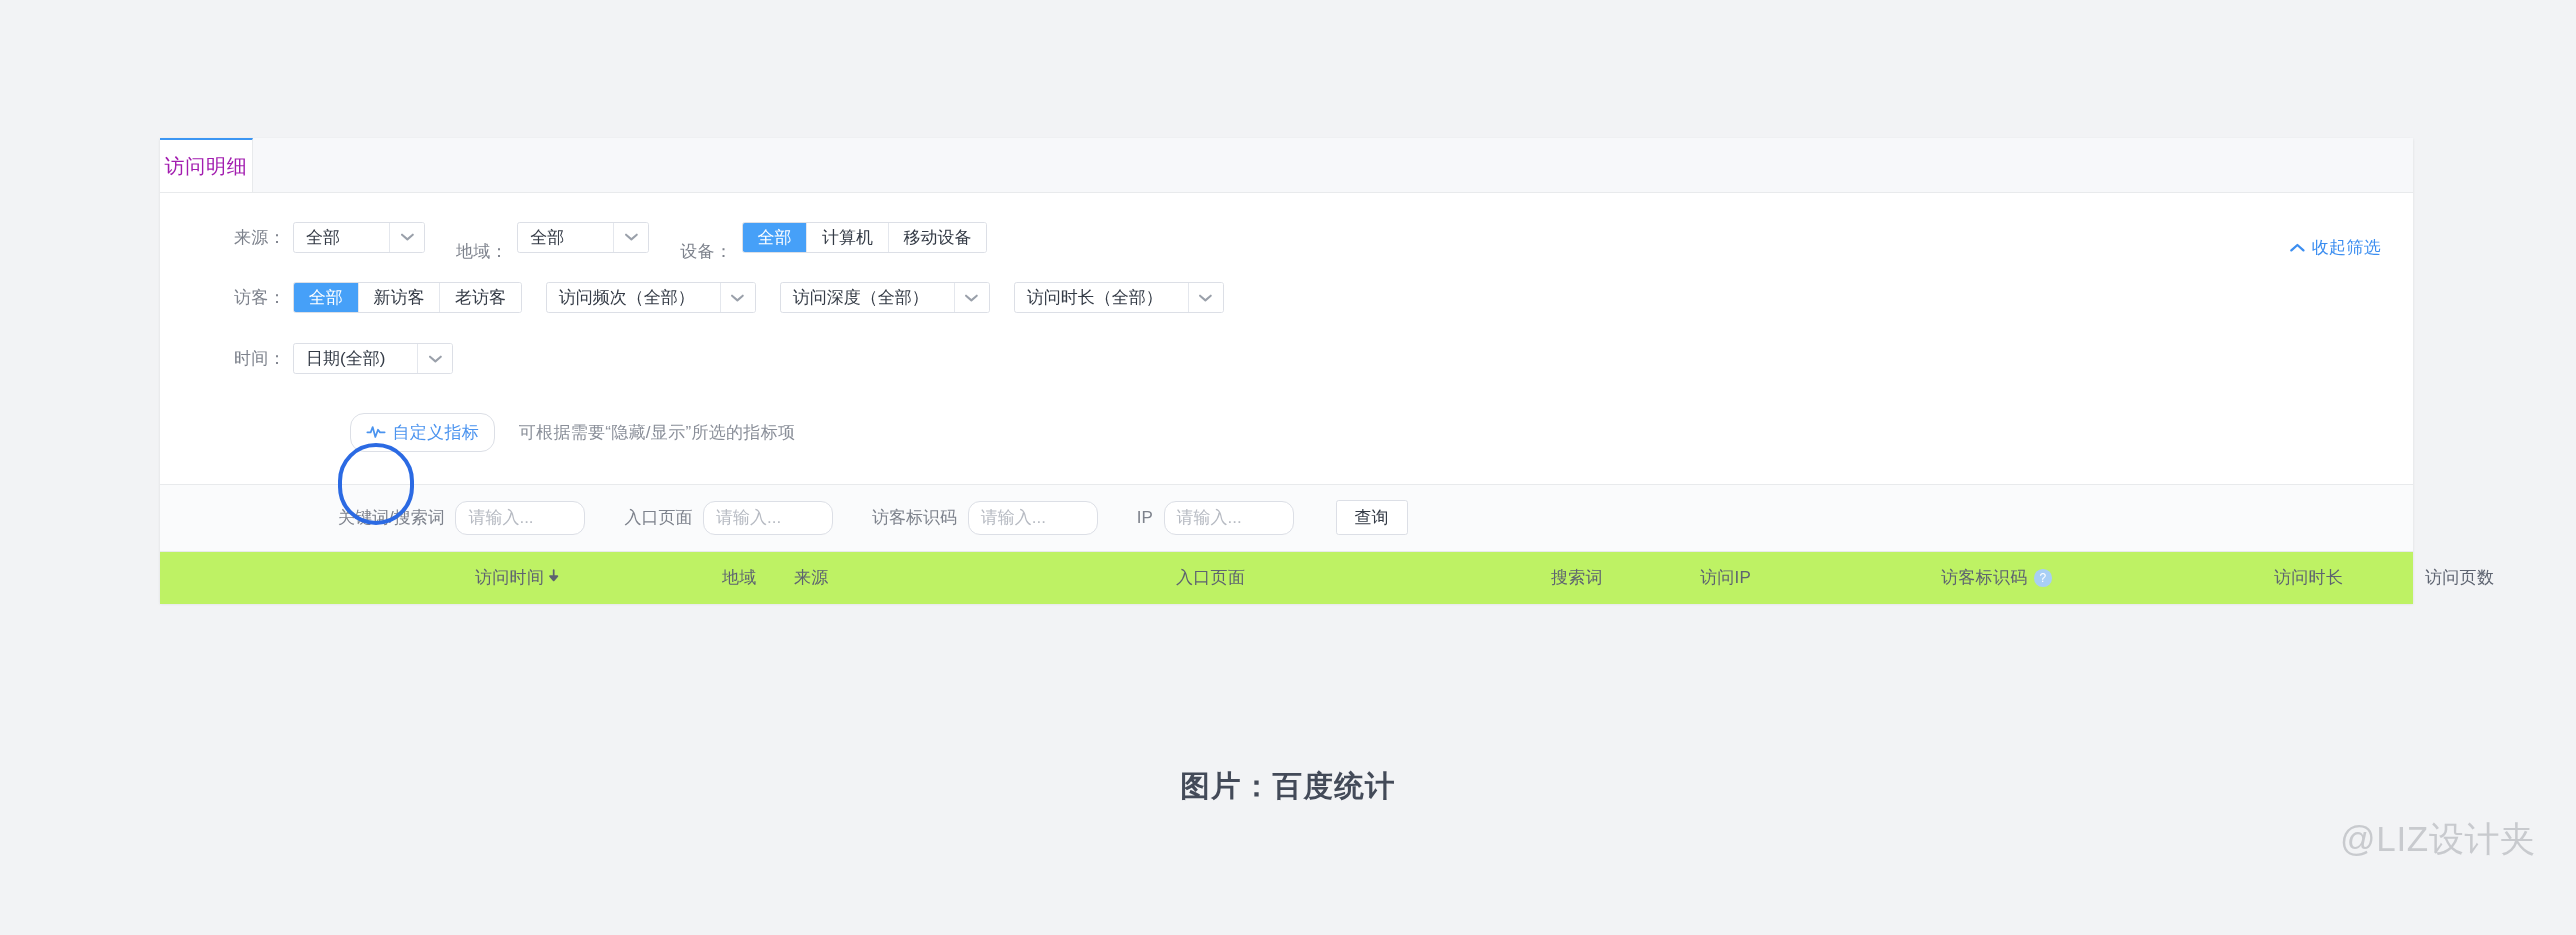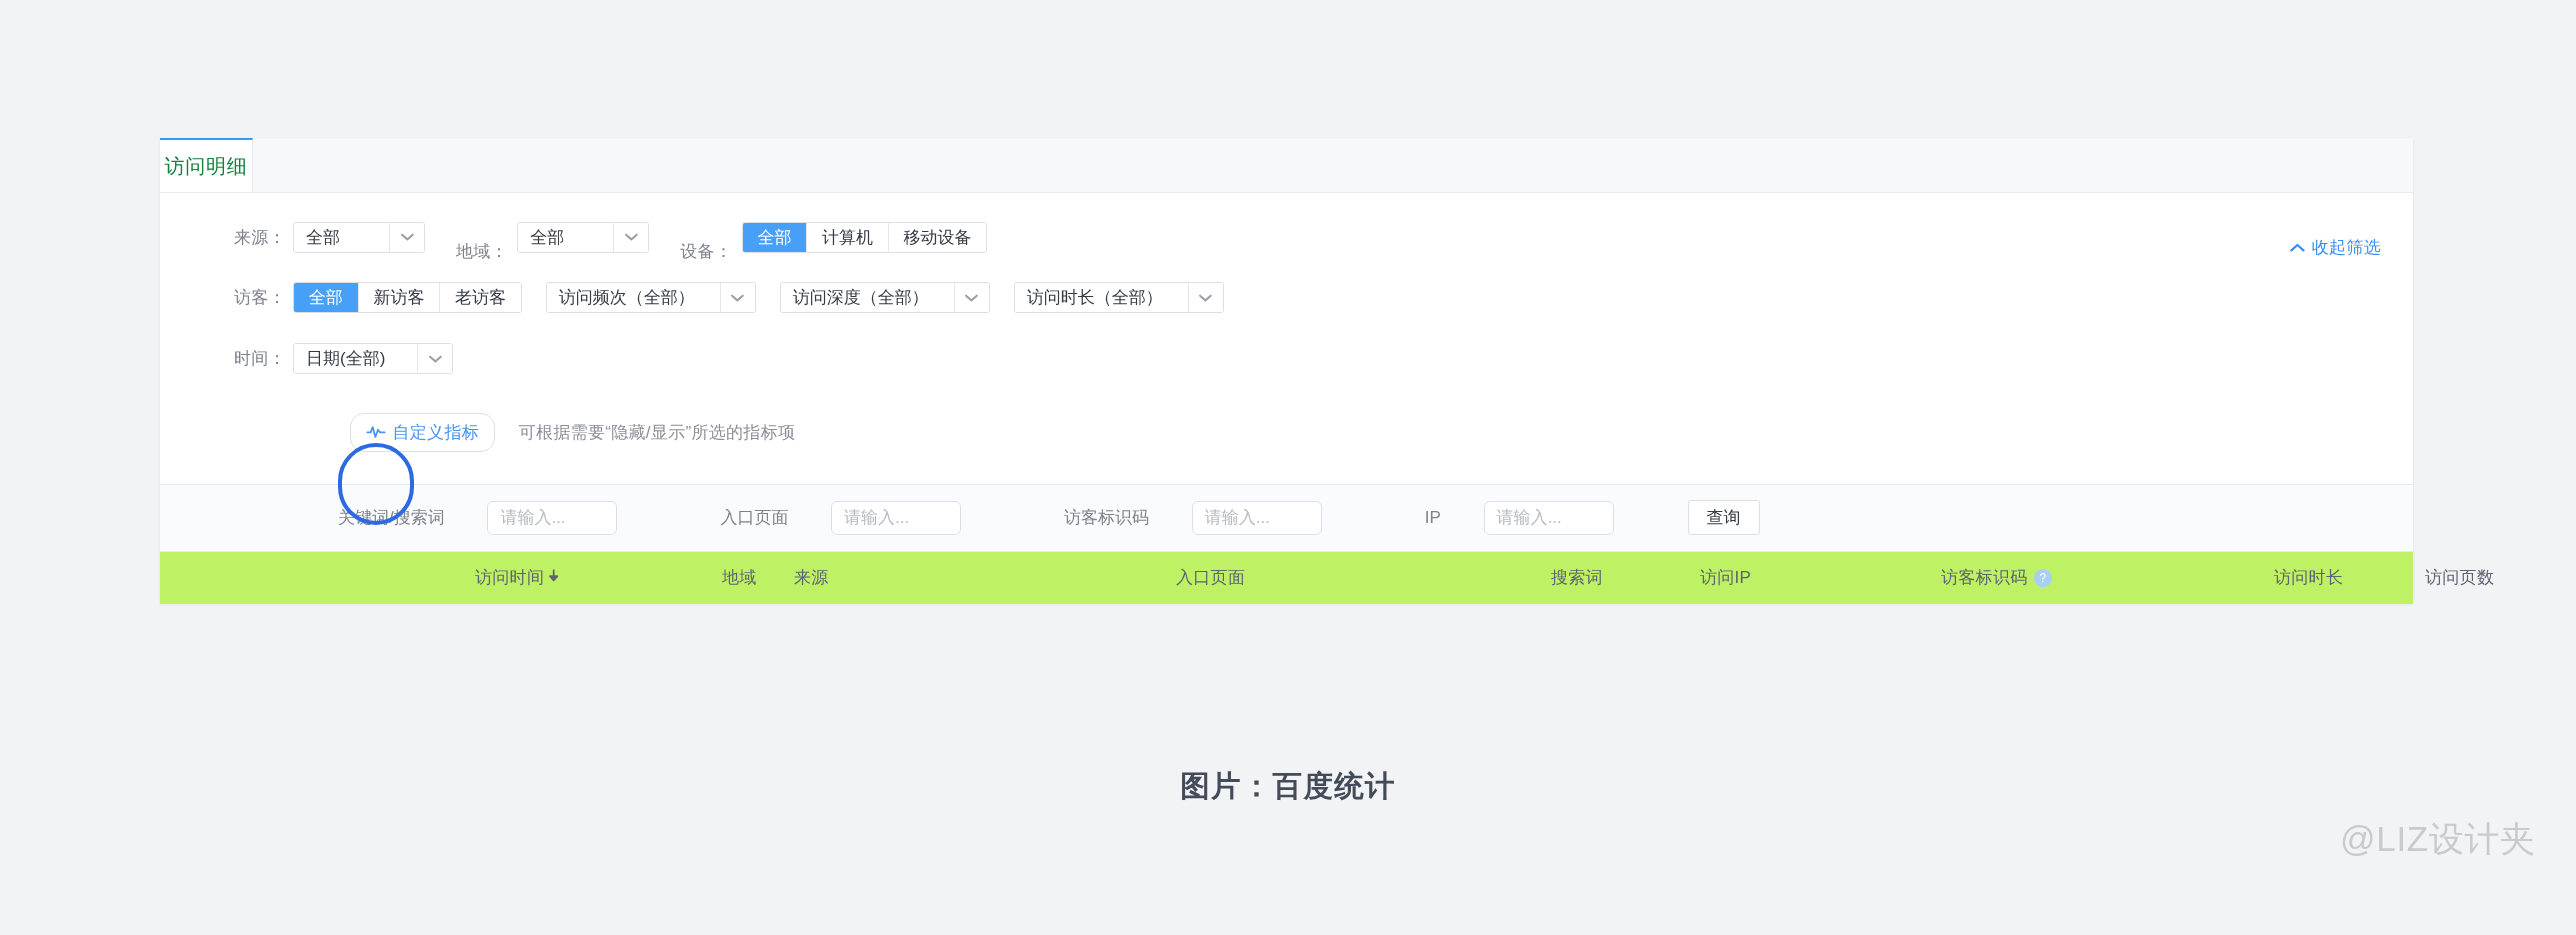--- a/index.html
+++ b/index.html
@@ -41,21 +41,21 @@
     border-right: 0.7px solid #e8eaec;
     display: flex;
     align-items: center;
     justify-content: center;
     box-sizing: border-box;
     position: relative;
     top: 0;
   }
   .tab-label {
     font-size: 20px;
-    color: #15803d;
+    color: #a21caf;
     letter-spacing: 0.7px;
   }
   .tab-note {
     display: flex;
     align-items: center;
     padding-left: 28px;
     font-size: 17.4px;
     color: #8a8f99;
     letter-spacing: 0.3px;
   }
@@ -209,32 +209,31 @@
   }
 
   
   .search-row {
     height: 66px;
     background: #fafbfc;
     border-bottom: 0.7px solid #e8eaec;
     display: flex;
     align-items: center;
     padding-left: 178px;
-    gap: 32px;
   }
   .srch-label {
     font-size: 17px;
     color: #7d828c;
     margin-right: 10.7px;
     white-space: nowrap;
   }
   .srch-input {
     height: 34px;
     border: 0.7px solid #dcdfe6;
-    border-radius: 6px;
+    border-radius: 12px;
     background: #fff;
     display: flex;
     align-items: center;
     padding: 0 12px;
     box-sizing: border-box;
     font-size: 17px;
     color: #b6bac2;
   }
   .srch-input.w1 { width: 130px; }
   .srch-input.w2 { width: 130px; }

